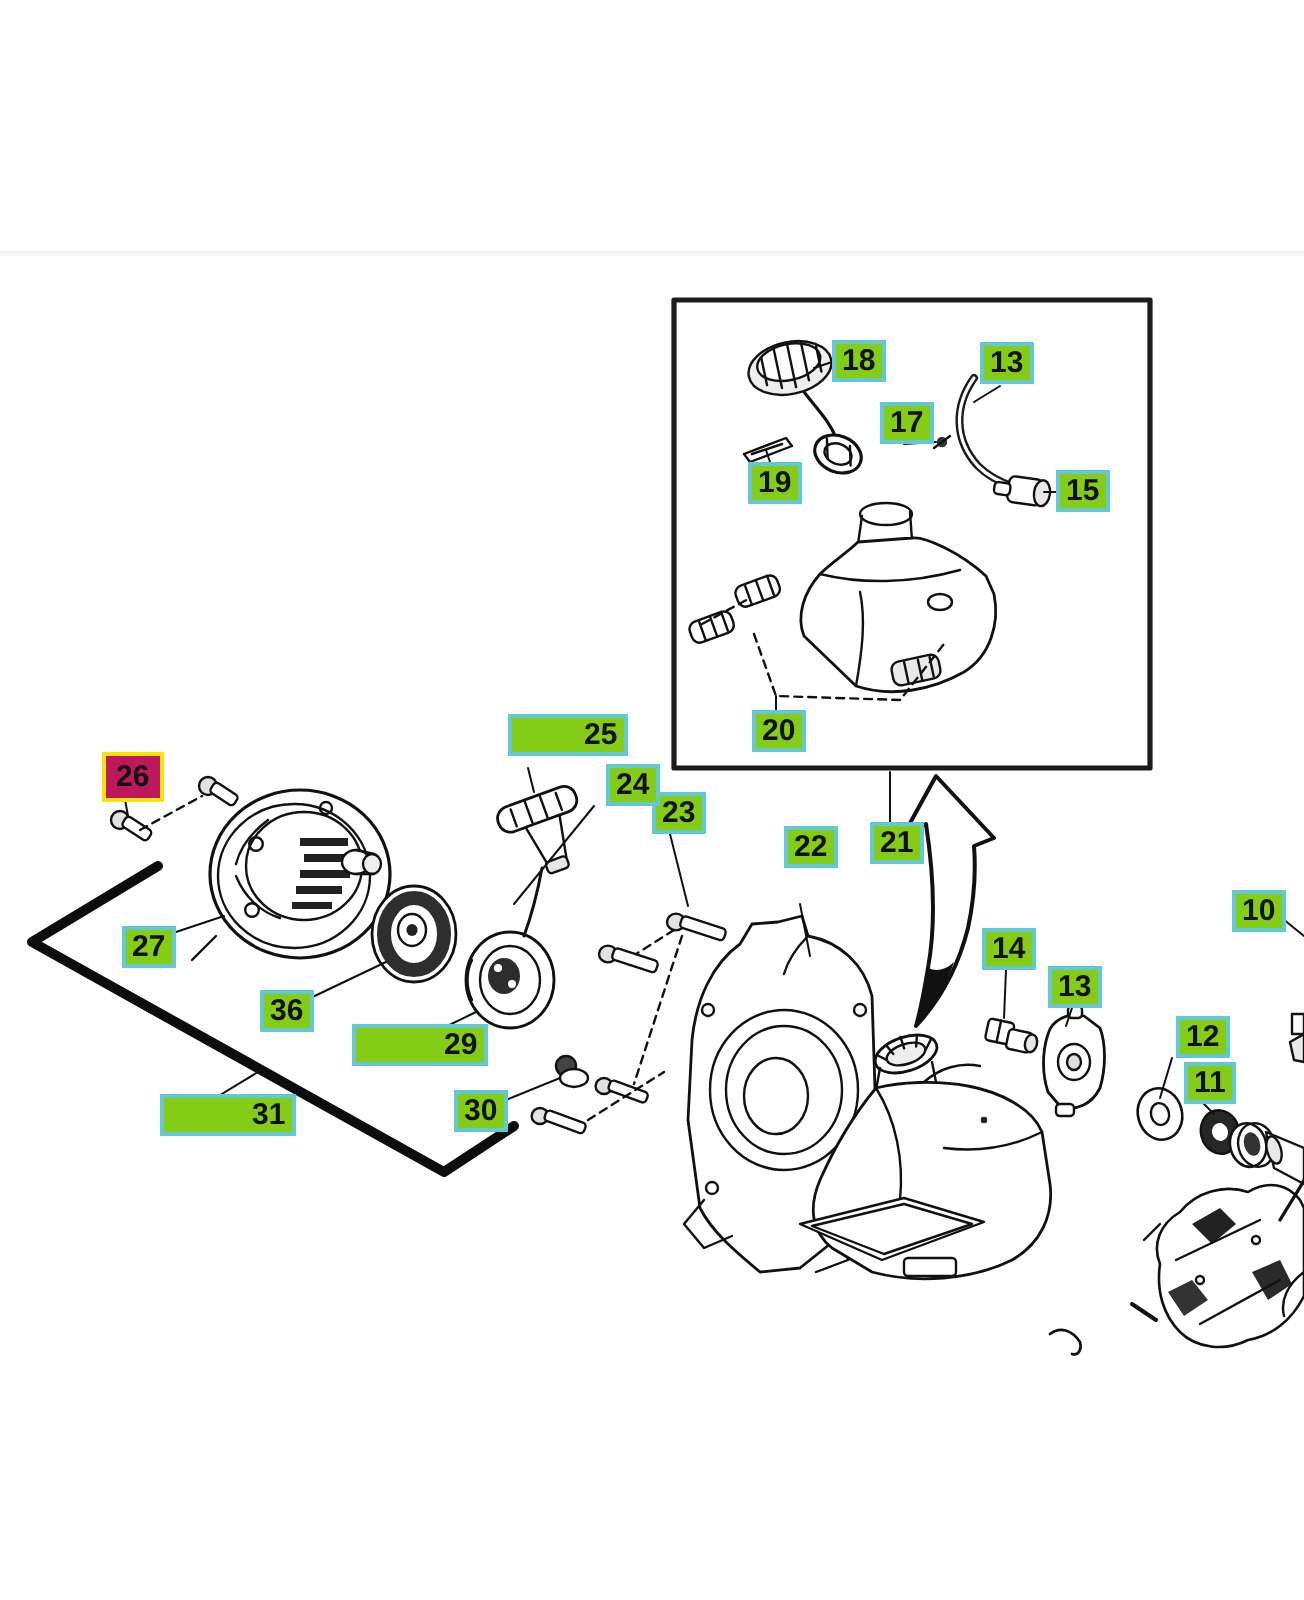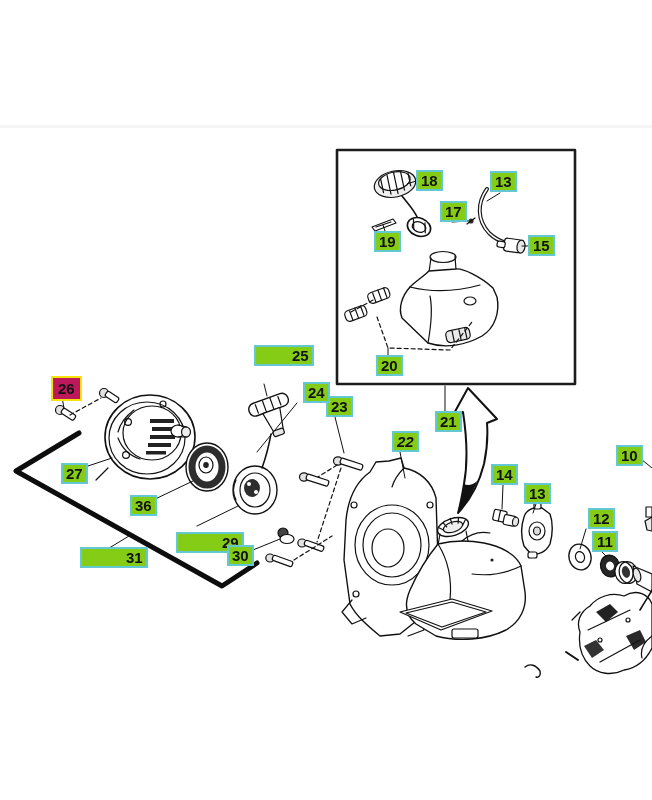--- a/index.html
+++ b/index.html
@@ -332,24 +332,24 @@
       <div class="callout" style="left: 576px; top: 508px; margin-left: 12px;">12</div>
       <div class="callout" style="left: 524px; top: 483px;">13</div>
       <div class="callout" style="left: 491px; top: 464px;">14</div>
       <div class="callout" style="left: 528px; top: 235px;">15</div>
       <div class="callout" style="left: 490px; top: 171px;">13</div>
       <div class="callout" style="left: 440px; top: 201px;">17</div>
       <div class="callout" style="left: 416px; top: 170px;">18</div>
       <div class="callout" style="left: 374px; top: 231px;">19</div>
       <div class="callout" style="left: 376px; top: 355px;">20</div>
       <div class="callout" style="left: 435px; top: 411px;">21</div>
-      <div class="callout" style="left: 392px; top: 431px; font-style: italic;">22</div>
+      <div class="callout" style="left: 392px; top: 413px;">22</div>
       <div class="callout" style="left: 326px; top: 396px;">23</div>
       <div class="callout" style="left: 303px; top: 382px;">24</div>
-      <div class="callout" style="left: 254px; top: 345px; padding-left: 36px;">25</div>
+      <div class="callout" style="left: 254px; top: 357px; padding-left: 36px;">25</div>
       <div class="callout highlighted" style="left: 51px; top: 376px;">26</div>
       <div class="callout" style="left: 61px; top: 463px;">27</div>
       <div class="callout" style="left: 130px; top: 495px;">36</div>
-      <div class="callout" style="left: 176px; top: 532px; padding-left: 44px;">29</div>
+      <div class="callout" style="left: 176px; top: 512px; padding-left: 44px;">29</div>
       <div class="callout" style="left: 227px; top: 545px;">30</div>
       <div class="callout" style="left: 80px; top: 547px; padding-left: 44px;">31</div>
     </div>
 </div>
 
 </body></html>

